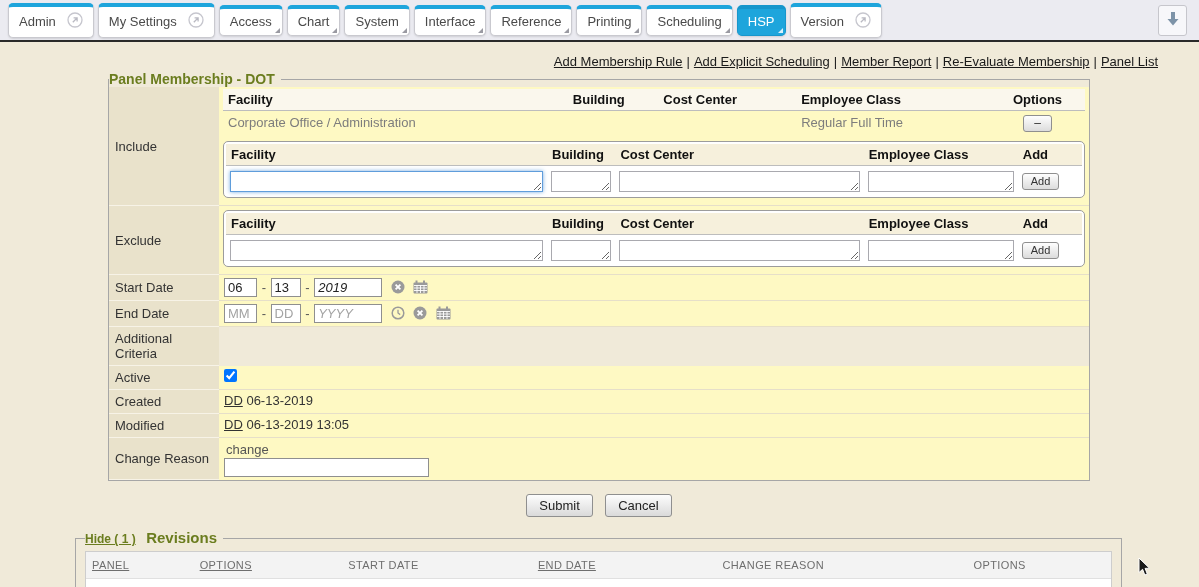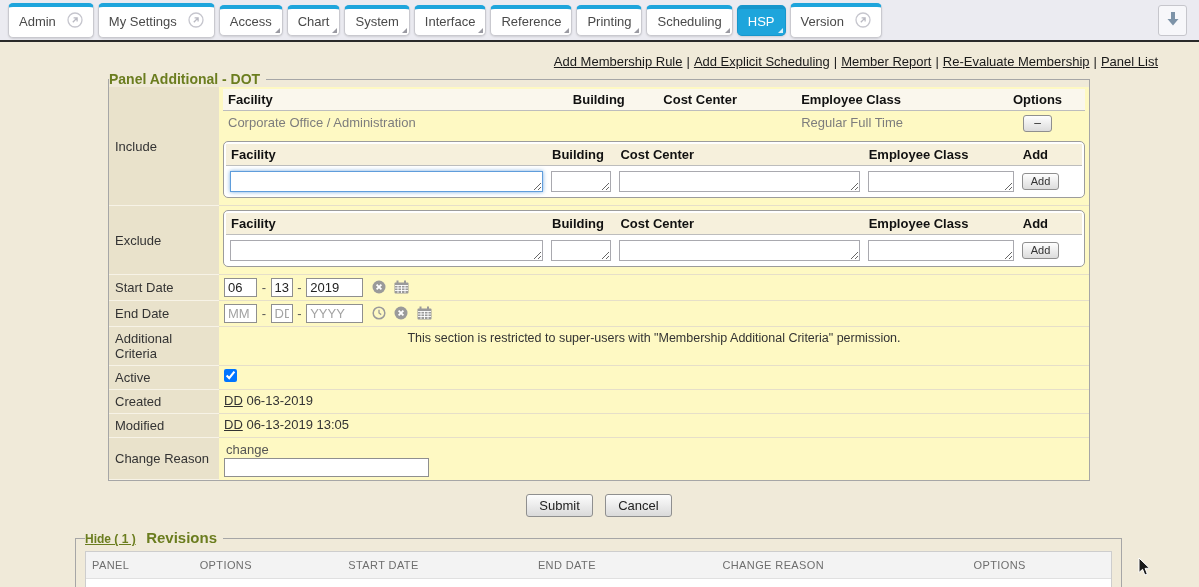--- a/index.html
+++ b/index.html
@@ -180,22 +180,22 @@
     height: 19px;
     border: 1px solid #8f8f8f;
     font-family: inherit;
     font-size: 13px;
     padding: 1px 3px;
     color: #222;
     background: #fff;
   }
   input.date::placeholder { color: #a3a3a3; }
   .date.w-mm { width: 33px; }
-  .date.w-dd { width: 22px; }
-  .date.w-yy { width: 57px; }
+  .date.w-dd { width: 30px; }
+  .date.w-yy { width: 68px; font-style: italic; }
   .datesep { color: #555; margin: 0 1px; }
   .icon { vertical-align: middle; margin-left: 5px; cursor: pointer; display: inline-block; }
   .center-text { text-align: center; font-size: 12.5px; color: #333; padding-top: 4px; }
   .dd-link { color: #333; text-decoration: underline; cursor: pointer; }
   .reason-caption { color: #555; font-size: 13px; padding: 1px 0 1px 2px; }
   input.reason {
     width: 205px; height: 19px;
     border: 1px solid #8f8f8f;
     font-family: inherit; font-size: 13px;
     padding: 1px 3px; background: #fff;
@@ -233,21 +233,21 @@
     grid-template-columns: 10.5% 14.5% 18.5% 18% 24.5% 14%;
   }
   .revhead {
     background: #f3f3f3;
     color: #6e6e6e;
     font-size: 11px;
     letter-spacing: 0.4px;
     padding: 7px 6px;
     border-bottom: 1px solid #e0e0e0;
   }
-  .revhead .u { cursor: pointer; }
+  .revhead .u { text-decoration: underline; cursor: pointer; }
   .revcell { font-size: 13px; color: #1d1d1d; padding: 7px 6px; background: #fff; }
   .cursor { position: absolute; left: 1138px; top: 557px; pointer-events: none; }
 </style>
 </head>
 <body>
 
 <div class="topnav">
   <div class="tab">
     <span>Admin</span>
     <span class="icon"><svg width="16" height="16" viewBox="0 0 16 16">
@@ -298,21 +298,21 @@
           <path d="M5 1 L9 1 L9 8 L12.5 8 L7 14.5 L1.5 8 L5 8 Z" fill="#7d93a8"></path>
         </svg></span>
   </div>
 </div>
 
 <div class="action-links">
   <a>Add Membership Rule</a><span class="sep">|</span><a>Add Explicit Scheduling</a><span class="sep">|</span><a>Member Report</a><span class="sep">|</span><a>Re-Evaluate Membership</a><span class="sep">|</span><a>Panel List</a>
 </div>
 
 <fieldset class="main-fieldset">
-  <legend>Panel Additional - DOT</legend>
+  <legend>Panel Membership - DOT</legend>
 
   <div class="frow">
     <div class="flabel">Include</div>
     <div class="fcontent tall">
       <div class="sumgrid">
         <div class="sumhead">Facility</div>
         <div class="sumhead">Building</div>
         <div class="sumhead">Cost Center</div>
         <div class="sumhead">Employee Class</div>
         <div class="sumhead center">Options</div>
@@ -418,21 +418,20 @@
             <rect x="0.5" y="2.5" width="14" height="11" rx="1" fill="#9a9a9a"></rect>
             <rect x="2.5" y="0.5" width="2" height="3.5" fill="#9a9a9a"></rect>
             <rect x="10" y="0.5" width="2" height="3.5" fill="#9a9a9a"></rect>
             <path d="M1 5.5 h13 M1 8 h13 M1 10.5 h13 M4 5 v8 M7.5 5 v8 M11 5 v8" stroke="#fff" stroke-width="0.9"></path>
           </svg></span>
     </div>
   </div>
 
   <div class="frow">
     <div class="flabel">Additional Criteria</div>
-    <div class="fcontent center-text">This section is restricted to super-users with "Membership Additional Criteria" permission.</div>
   </div>
 
   <div class="frow">
     <div class="flabel">Active</div>
     <div class="fcontent">
       <input type="checkbox" checked="checked" style="">
     </div>
   </div>
 
   <div class="frow">

